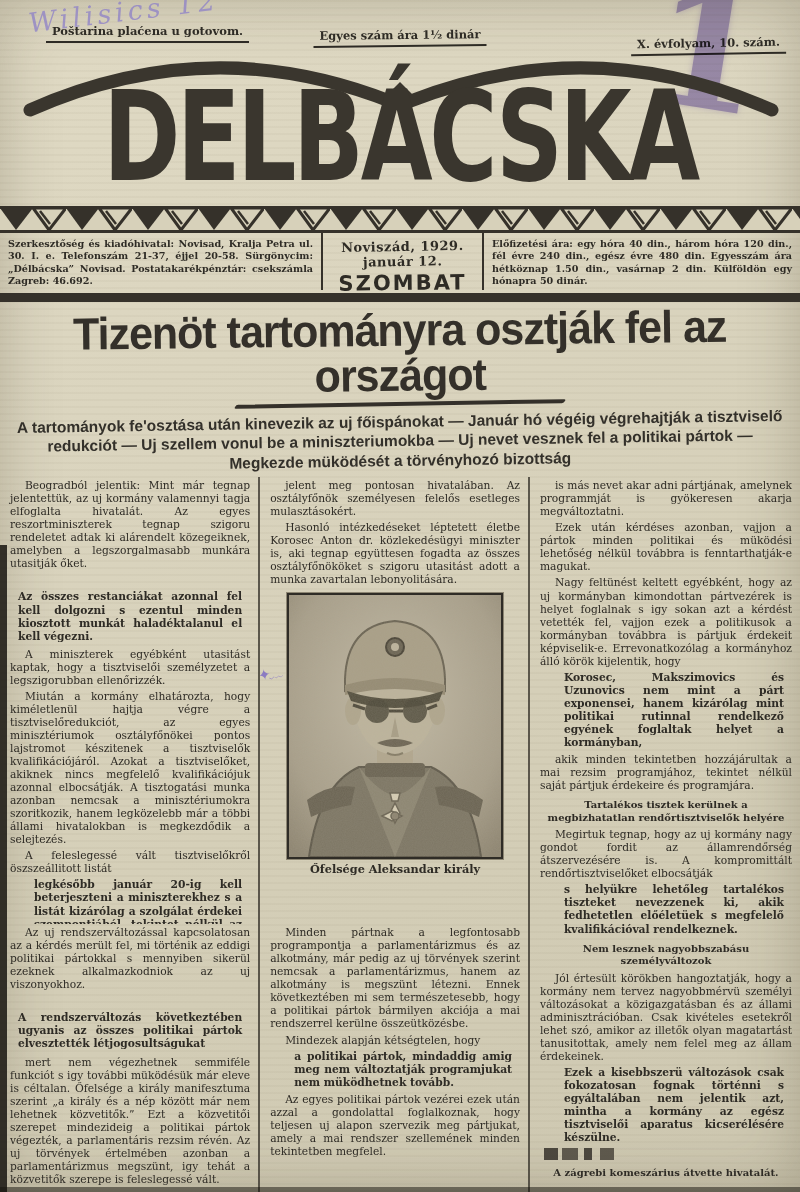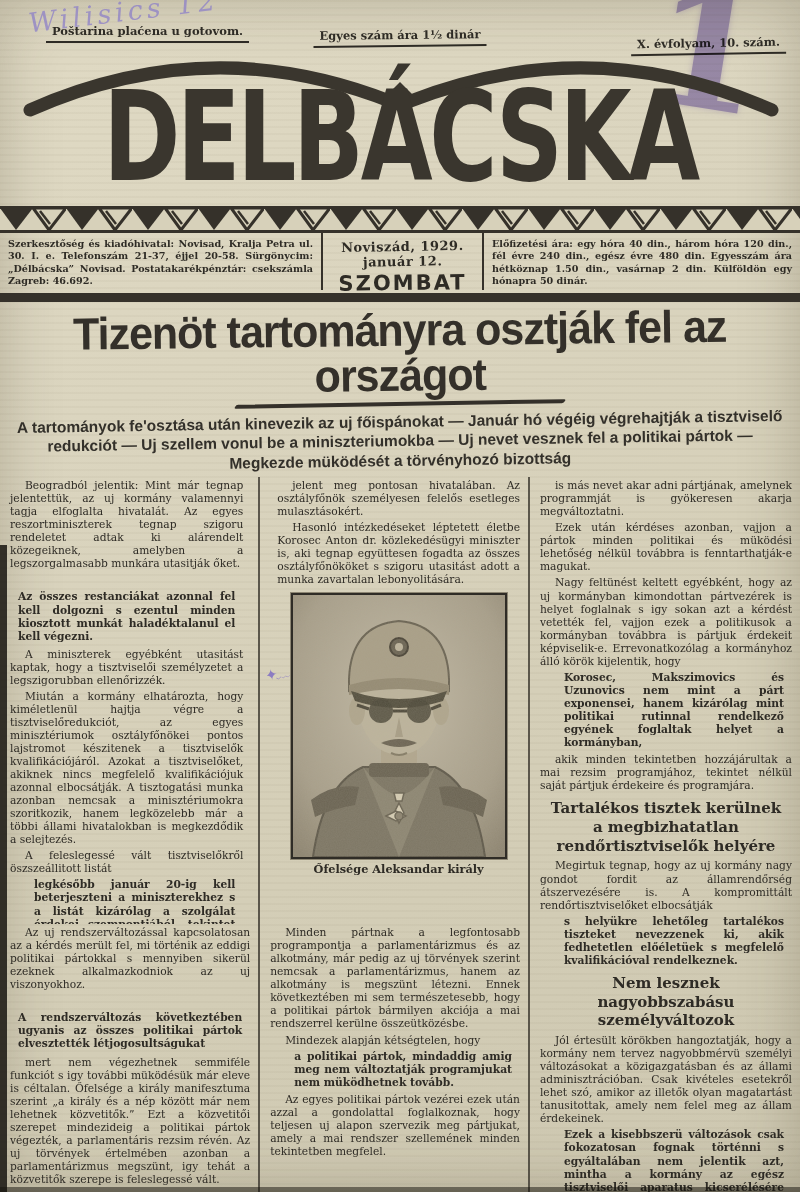--- a/index.html
+++ b/index.html
@@ -58,31 +58,31 @@
   }
   .headline-flourish{width:330px;height:4px;background:#34302a;margin:6px auto 6px;
     transform:rotate(-1deg) skewX(-30deg);border-radius:2px;}
   .deck{
     font-family:"Liberation Sans",sans-serif;font-weight:bold;font-size:15.5px;line-height:1.25;
     text-align:center;color:#33302a;padding:0 10px;transform:rotate(-.9deg);
   }
   
   .bodygrid{display:flex;height:778px;margin-top:7px;overflow:hidden;}
   .left23{width:528px;display:flex;flex-direction:column;}
-  .row-top{display:flex;height:447px;overflow:hidden;gap:7px;}
+  .row-top{display:flex;height:447px;overflow:hidden;}
   .row-bot{display:flex;flex:1;overflow:hidden;}
   .vline{width:2px;background:#3c382f;opacity:.8;}
   .col{padding:2px 8px 0 10px;font-size:10.7px;line-height:1.22;overflow:hidden;}
   .c1{width:248px;}
   .c2{width:258px;position:relative;}
   .c3{width:262px;}
   .col p{margin:0 0 3px;text-indent:15px;text-align:justify;}
   .col p.bc{font-weight:bold;text-indent:0;padding:1px 8px;margin:19px 0 4px;}
   .col p.bi{font-weight:bold;text-indent:0;text-align:justify;margin:3px 8px 4px 24px;}
-  .col p.sh{font-weight:bold;text-indent:0;text-align:center;font-size:15px;margin:7px 4px 4px;line-height:1.25;}
+  .col p.sh{font-weight:bold;text-indent:0;text-align:center;font-size:10px;margin:7px 4px 4px;line-height:1.25;}
   .section2-head{
     height:36px;text-align:center;font-weight:bold;font-size:27px;
     font-family:"DejaVu Serif",serif;color:#302d27;letter-spacing:.5px;line-height:36px;
   }
   
   .photo-frame{width:212px;margin:6px auto 3px;border:2.5px solid #2f2c26;background:#b5ad99;
     box-shadow:0 0 0 1px #8d8673;}
   .photo-frame svg{display:block;}
   .photo-caption{text-align:center !important;font-weight:bold;text-indent:0 !important;
     font-size:11.3px;margin-top:4px !important;}

